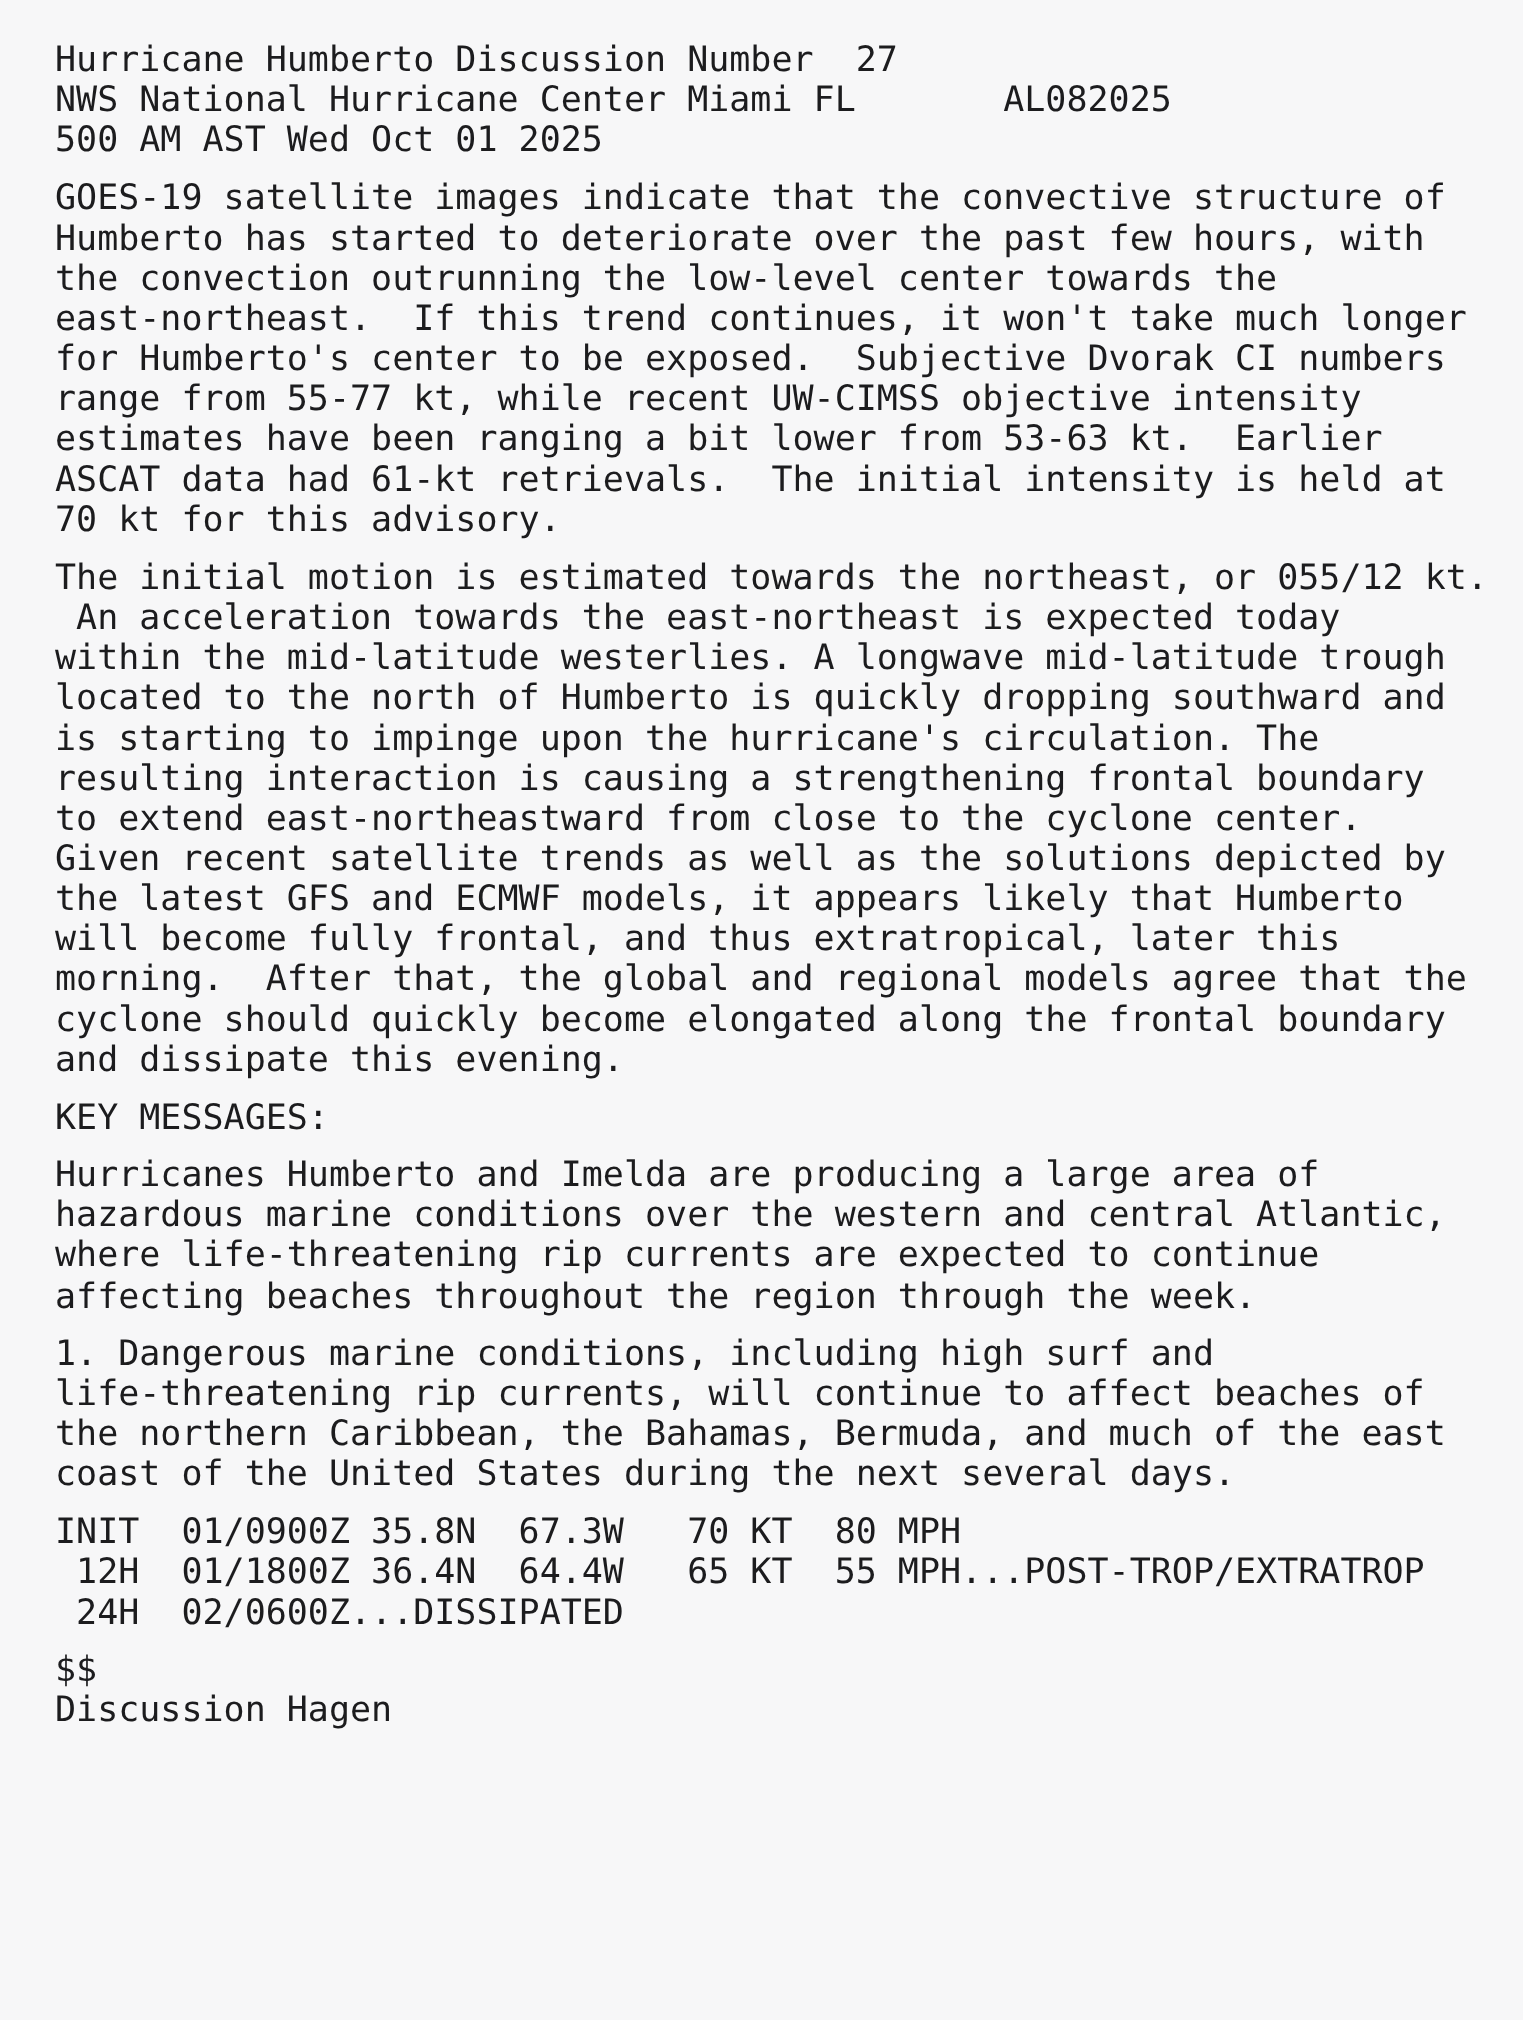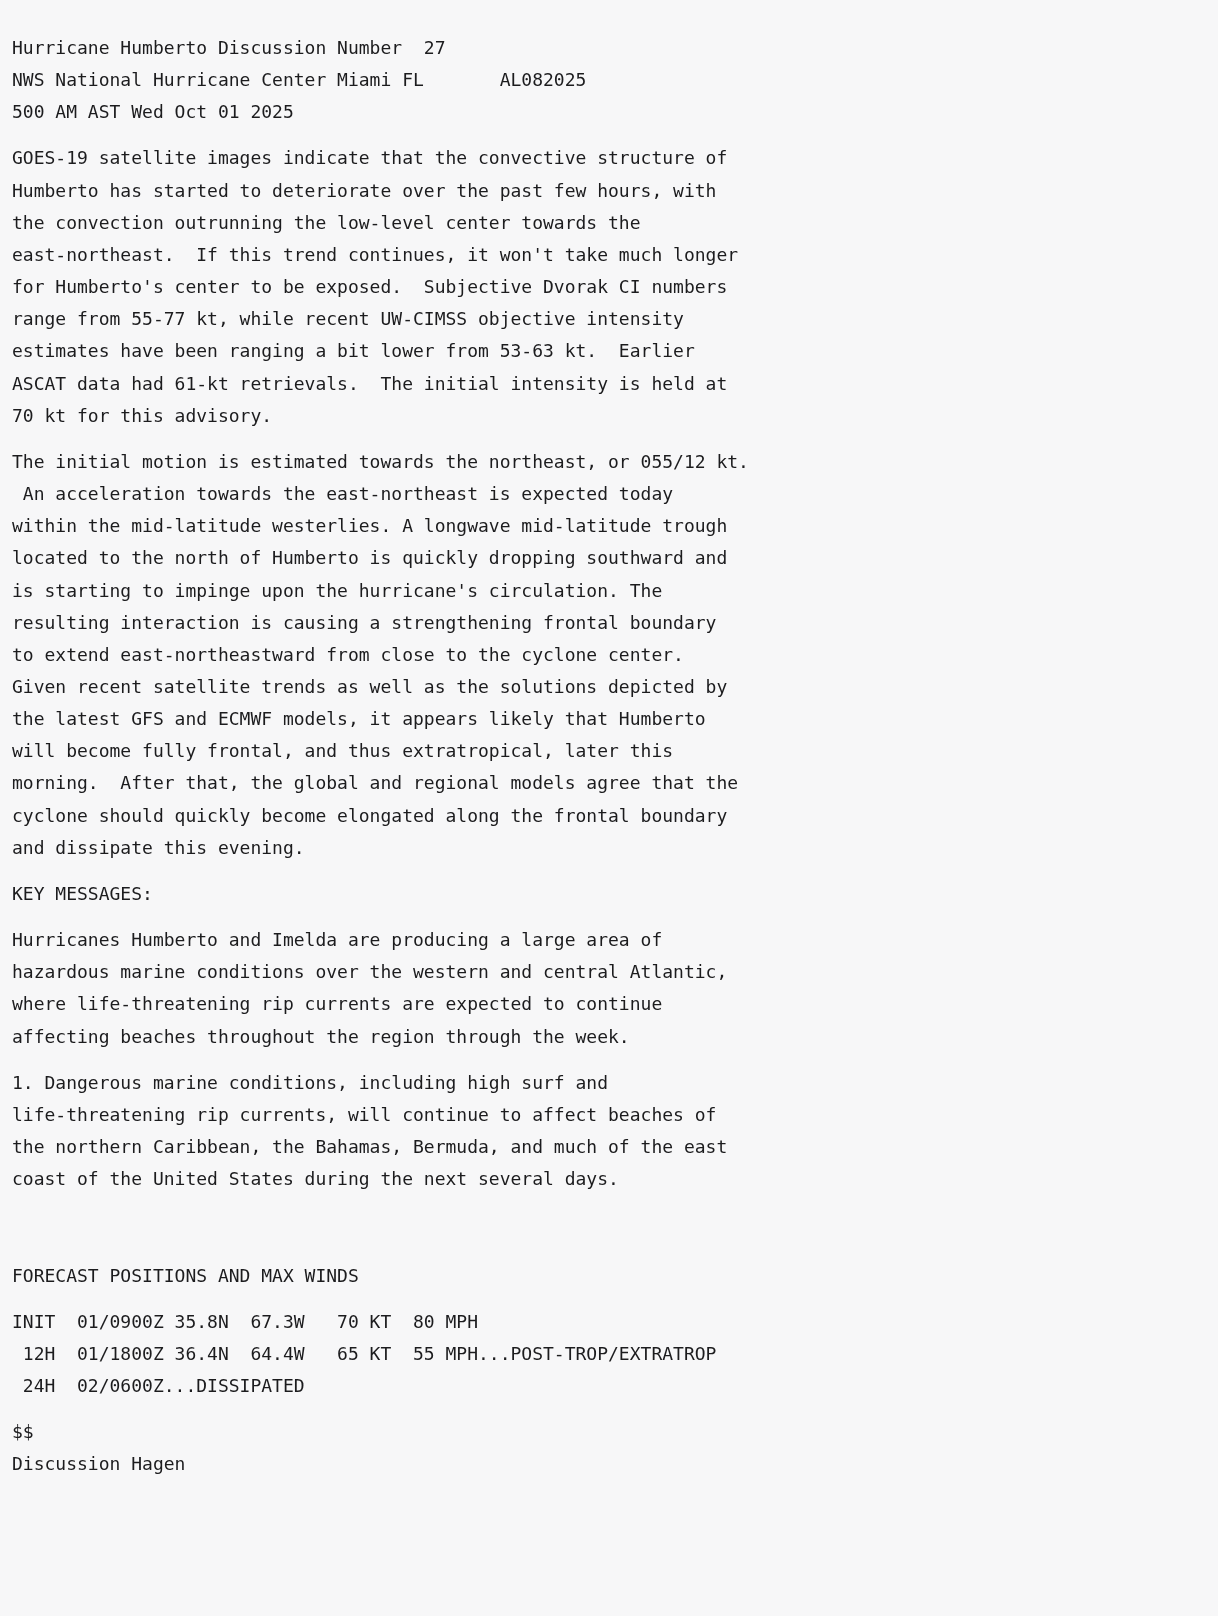--- a/index.html
+++ b/index.html
@@ -8,23 +8,23 @@
   }
   body {
     width: 1218px;
     height: 1616px;
     background: #f7f7f8;
     overflow: hidden;
   }
   .doc {
     box-sizing: border-box;
     width: 1218px;
-    padding: 32px 8px 0 12px;
+    padding: 32px 8px 0 44px;
     font-family: "DejaVu Sans Mono", monospace;
-    font-size: 18px;
+    font-size: 28px;
     line-height: 32.15px;
     color: #1c1c1e;
   }
   .doc pre {
     margin: 0;
     font: inherit;
     white-space: pre;
   }
   .doc pre.gap  { margin-top: 14px; }  
   .doc pre.gap2 { margin-top: 64.3px; }   
@@ -66,21 +66,20 @@
   <pre class="gap">Hurricanes Humberto and Imelda are producing a large area of
 hazardous marine conditions over the western and central Atlantic,
 where life-threatening rip currents are expected to continue
 affecting beaches throughout the region through the week.</pre>
 
   <pre class="gap">1. Dangerous marine conditions, including high surf and
 life-threatening rip currents, will continue to affect beaches of
 the northern Caribbean, the Bahamas, Bermuda, and much of the east
 coast of the United States during the next several days.</pre>
 
-  <pre class="gap2">FORECAST POSITIONS AND MAX WINDS</pre>
 
   <pre class="gap">INIT  01/0900Z 35.8N  67.3W   70 KT  80 MPH
  12H  01/1800Z 36.4N  64.4W   65 KT  55 MPH...POST-TROP/EXTRATROP
  24H  02/0600Z...DISSIPATED</pre>
 
   <pre class="gap">$$</pre>
 
   <pre>Discussion Hagen</pre>
 </main>
 

